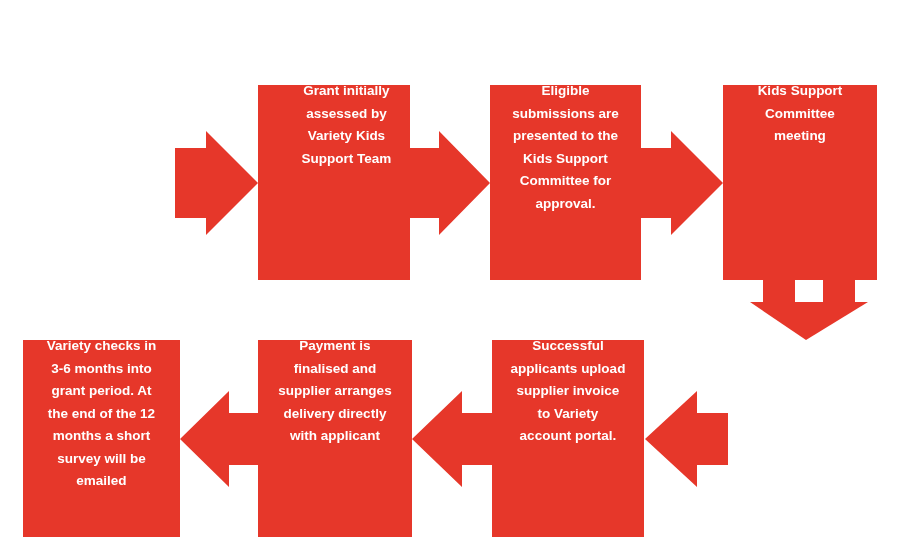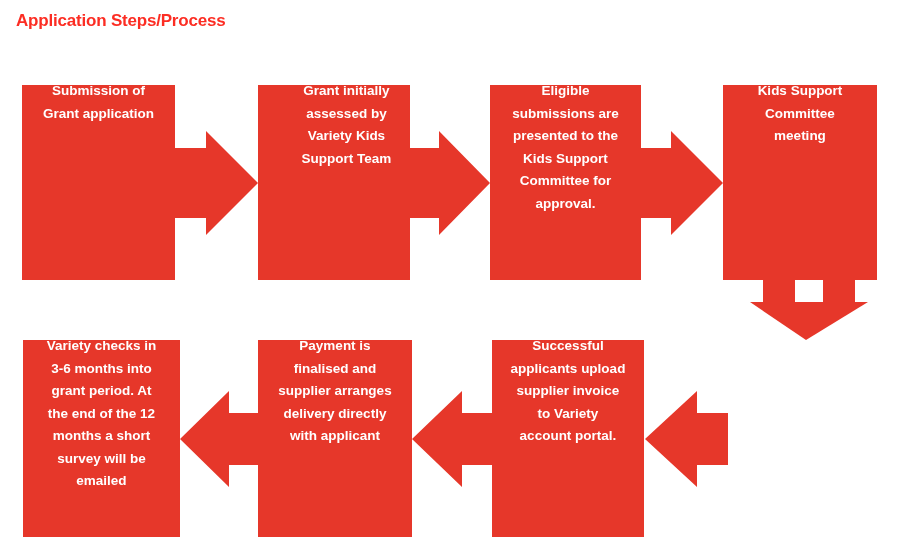--- a/index.html
+++ b/index.html
@@ -70,26 +70,21 @@
   .a6 { left: 412px; top: 386px; }
   .a7 { left: 180px; top: 386px; }
   
   .a4 { left: 740px; top: 280px; }
 </style>
 </head>
 <body>
 
 <div class="canvas">
 
-  <div class="page-title">Application Steps/Process</div>
 
-  <div class="box row-top b1">
-    <span class="box-text">Submission of
-Grant application</span>
-  </div>
   <div class="box row-top b2">
     <span class="box-text">Grant initially
 assessed by
 Variety Kids
 Support Team</span>
   </div>
   <div class="box row-top b3">
     <span class="box-text">Eligible
 submissions are
 presented to the

